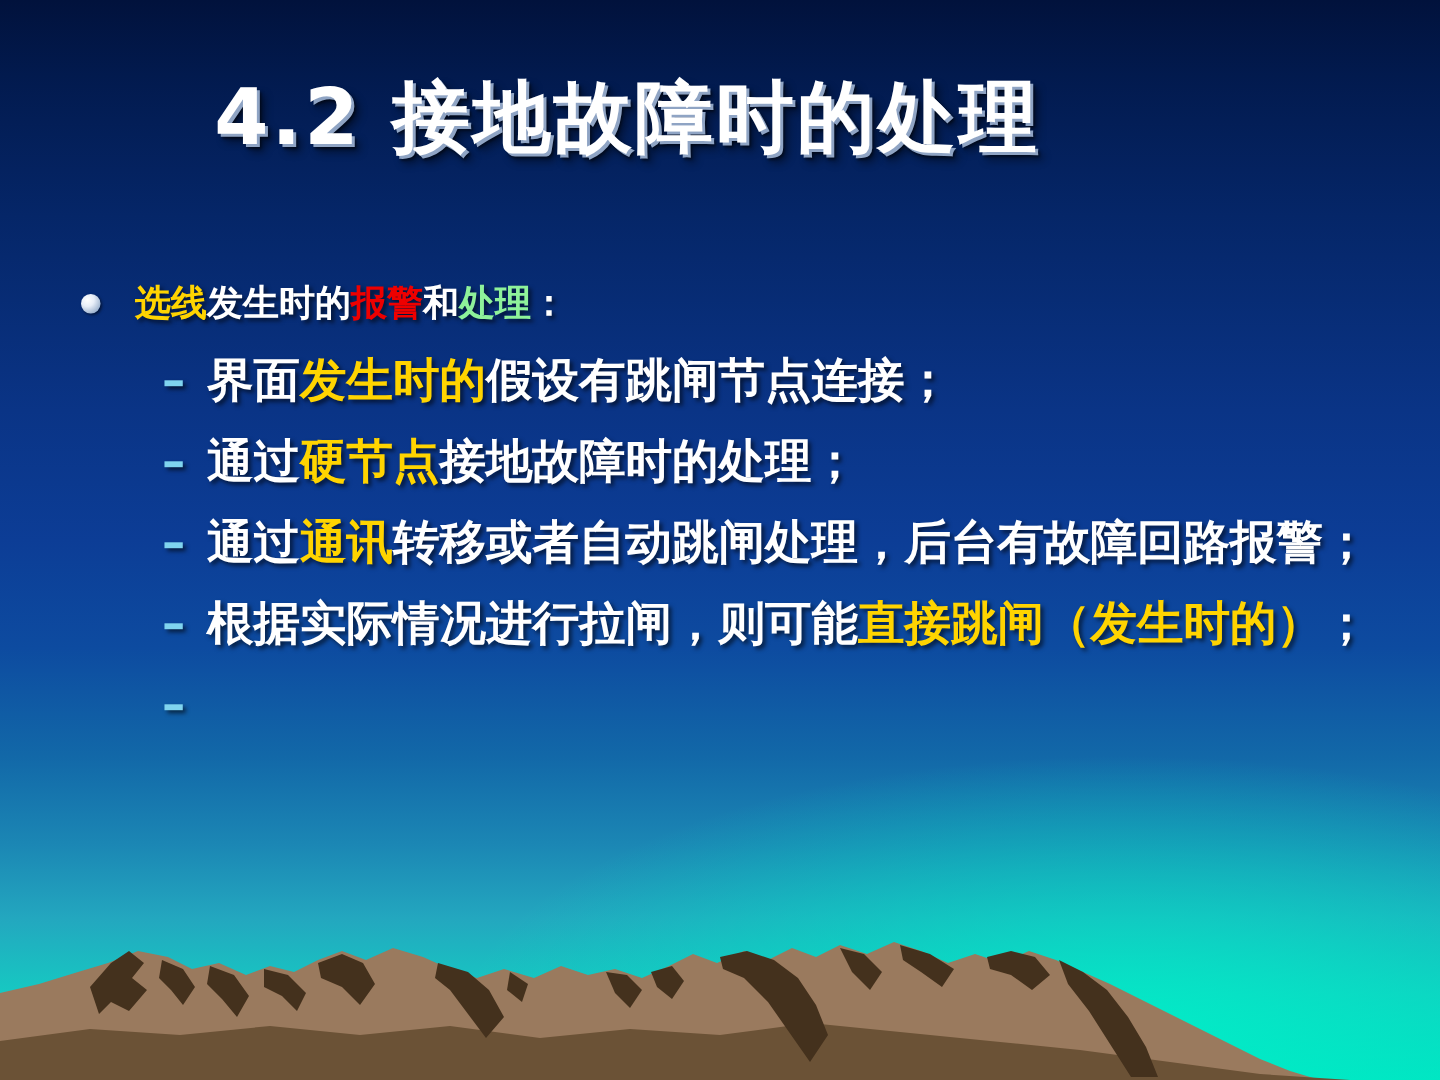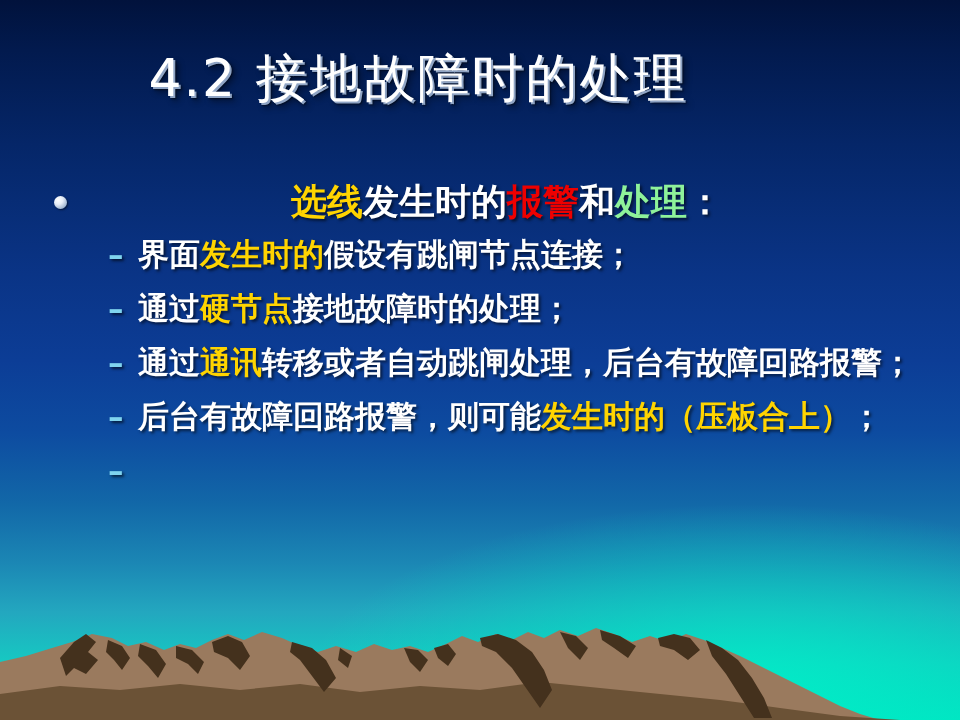--- a/index.html
+++ b/index.html
@@ -50,47 +50,46 @@
   }
 
   
   #title {
     position: absolute;
     left: 0;
     top: 44px;
     width: 836px;
     text-align: center;
     font-size: 52px;
-    font-weight: normal;
+    font-weight: bold;
     color: #ffffff;
     letter-spacing: 2px;
     white-space: nowrap;
     text-shadow:
       2px 2px 0 #8fa4c4,
       3px 3px 2px rgba(0,0,0,0.55),
       5px 5px 6px rgba(0,0,0,0.45);
   }
 
   
   #body {
     position: absolute;
     left: 44px;
     top: 178px;
     width: 880px;
   }
 
   .lvl1 {
     position: relative;
     padding-left: 46px;
-    font-size: 36px;
+    font-size: 24px;
     font-weight: bold;
     color: #ffffff;
     line-height: 48px;
     text-shadow: 2px 2px 3px rgba(0,0,0,0.6);
-    text-align: center;
   }
   .bullet-dot {
     position: absolute;
     left: 10px;
     top: 18px;
     width: 13px;
     height: 13px;
     border-radius: 50%;
     background: radial-gradient(circle at 33% 30%, #ffffff 0%, #e8eef8 35%, #9fb4cf 75%, #6b82a2 100%);
     box-shadow: 1px 1px 2px rgba(0,0,0,0.55);
@@ -187,21 +186,21 @@
         <span><span class="c-white">通过</span><span class="c-yellow">硬节点</span><span class="c-white">接地故障时的处理；</span></span>
       </div>
 
       <div class="lvl2">
         <span class="dash">–</span>
         <span><span class="c-white">通过</span><span class="c-yellow">通讯</span><span class="c-white">转移或者自动跳闸处理，后台有故障回路报警；</span></span>
       </div>
 
       <div class="lvl2">
         <span class="dash">–</span>
-        <span><span class="c-white">后台有故障回路报警，则可能</span><span class="c-yellow">发生时的（压板合上）</span><span class="c-white">；</span></span>
+        <span><span class="c-white">根据实际情况进行拉闸，则可能</span><span class="c-yellow">直接跳闸（发生时的）</span><span class="c-white">；</span></span>
       </div>
 
       <div class="lvl2">
         <span class="dash">–</span>
       </div>
 
     </div>
   </div>
 </div>
 

